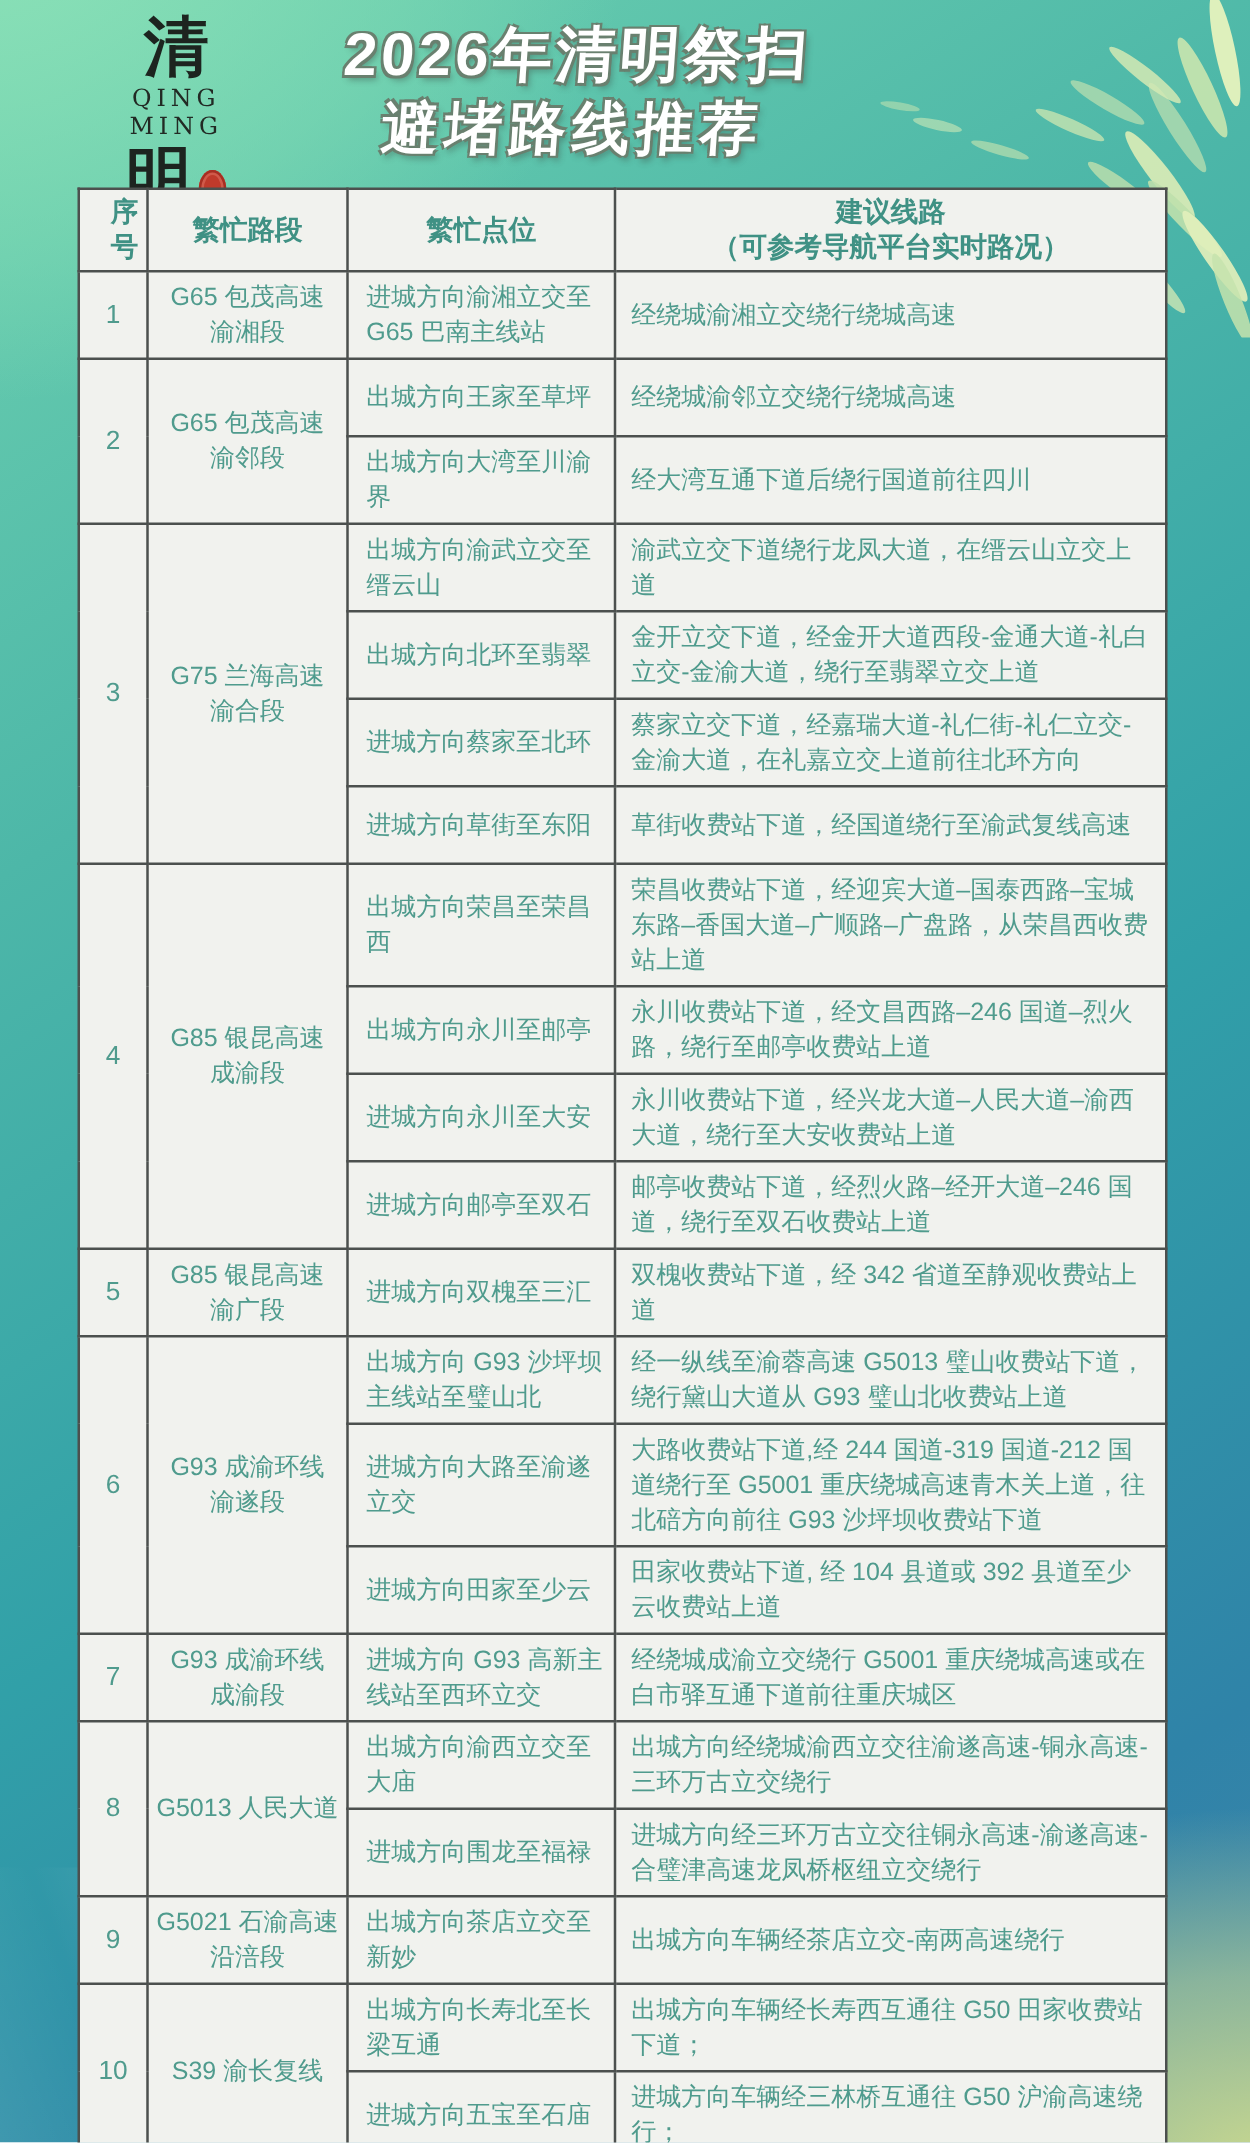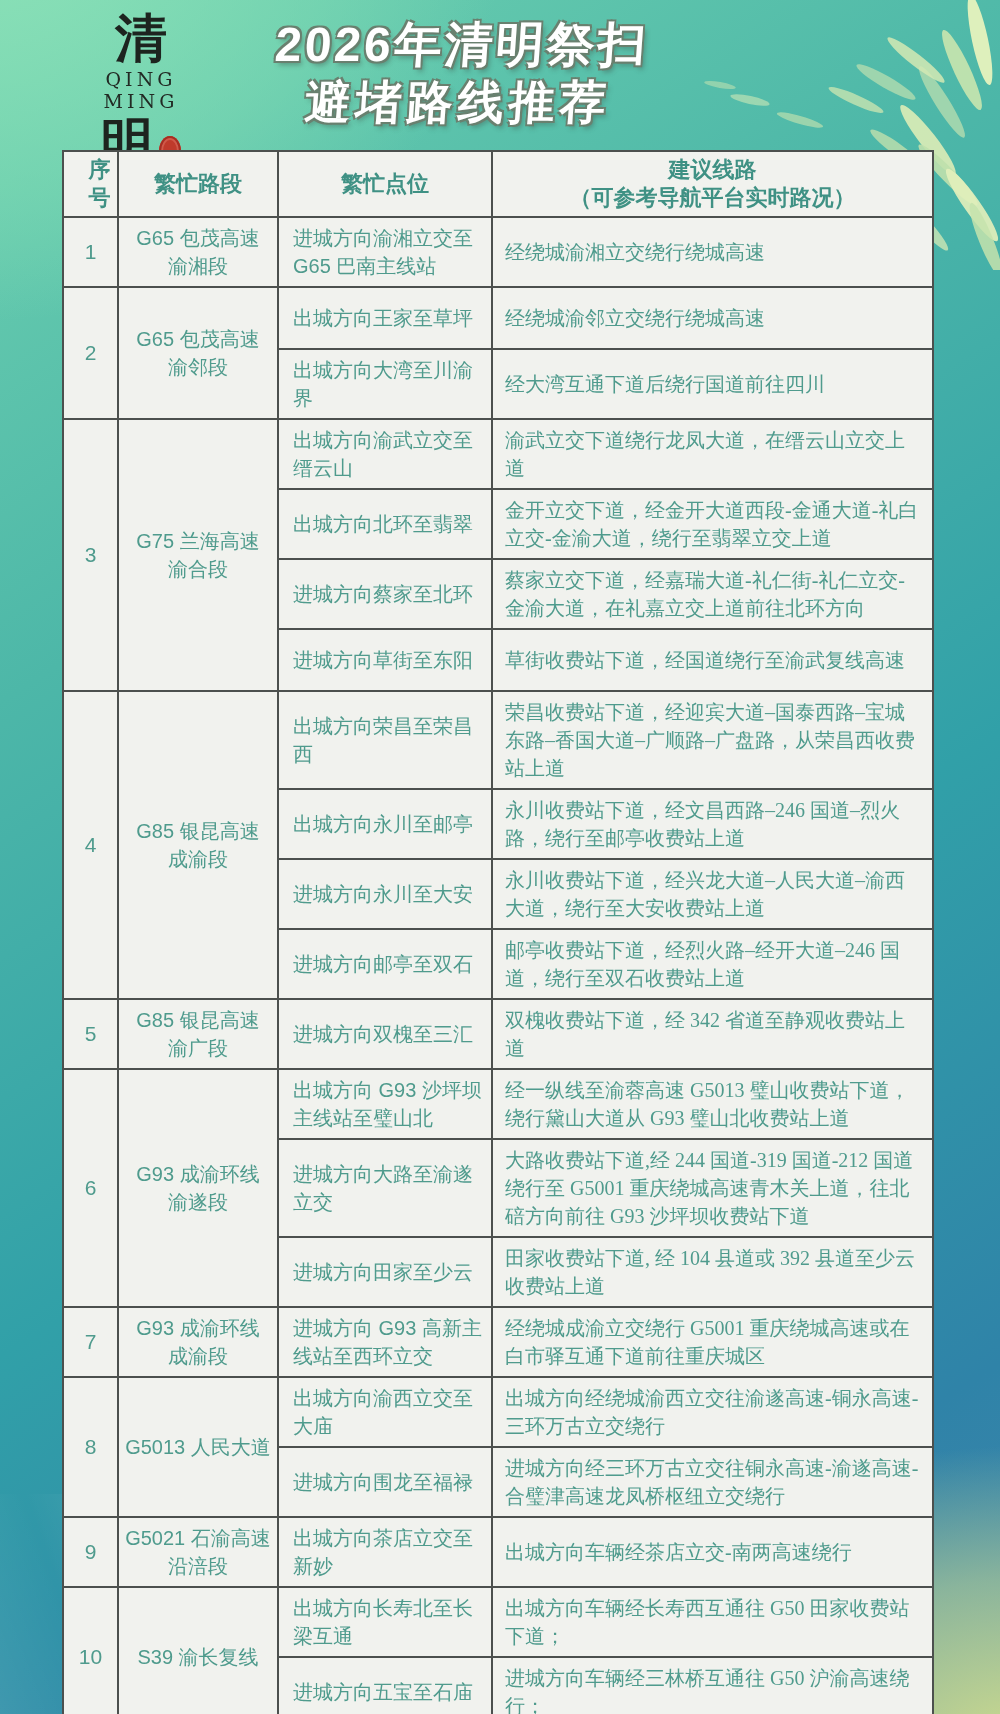--- a/index.html
+++ b/index.html
@@ -32,21 +32,21 @@
   .tablewrap{position:absolute;left:62px;top:150px;}
   table{border-collapse:collapse;width:870px;table-layout:fixed;}
   col.w-no{width:55px;} col.w-road{width:160px;} col.w-point{width:214px;} col.w-route{width:441px;}
   th,td{border:2px solid #4c504e;background:#f1f2ee;vertical-align:middle;}
   th{color:#3f9184;font-weight:bold;font-size:22px;line-height:28px;padding:4px 2px;}
   td{color:#4f9b8d;font-size:20px;line-height:28px;}
   tr{height:62px;}
   .c-no{text-align:center;font-size:21px;}
   .c-road{text-align:center;white-space:pre-line;padding:4px 4px;}
   .c-point{text-align:left;padding:6px 8px 6px 14px;}
-  .c-route{text-align:left;padding:6px 8px 6px 12px;font-family:Liberation Serif, serif;}
+  .c-route{text-align:left;padding:6px 8px 6px 12px;}
   .hdr-route .hl1{display:block;text-align:center;}
   .hdr-route .hl2{display:block;text-align:center;}
   .hdr-no{white-space:pre-line;padding-left:20px;}
 </style>
 </head>
 <body>
 
 <div class="page">
 
   <div class="streak"></div>

